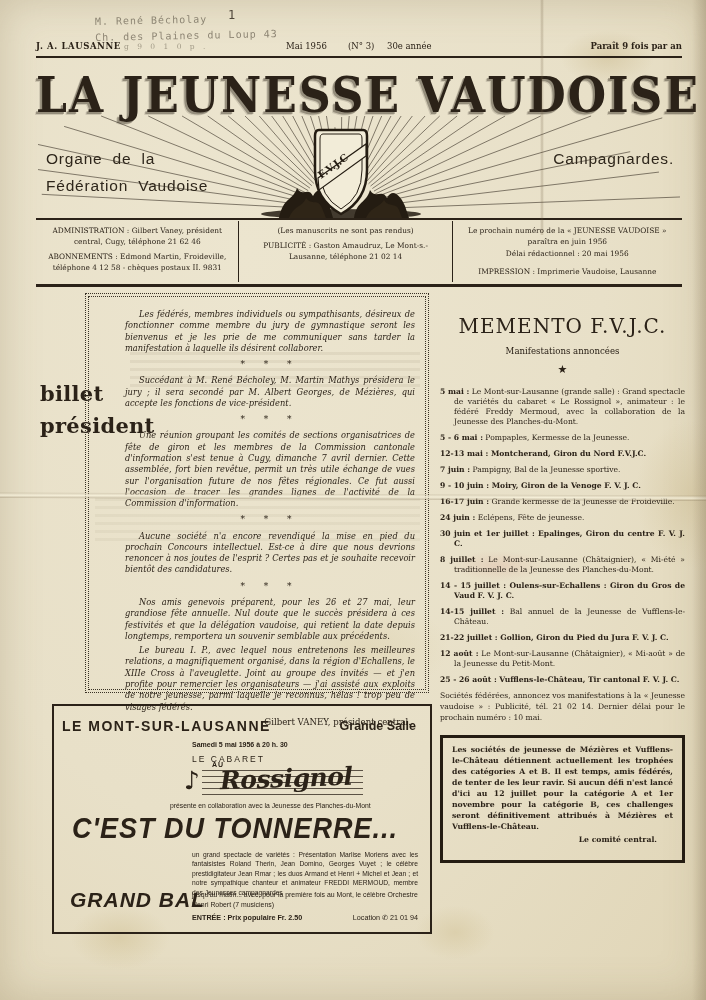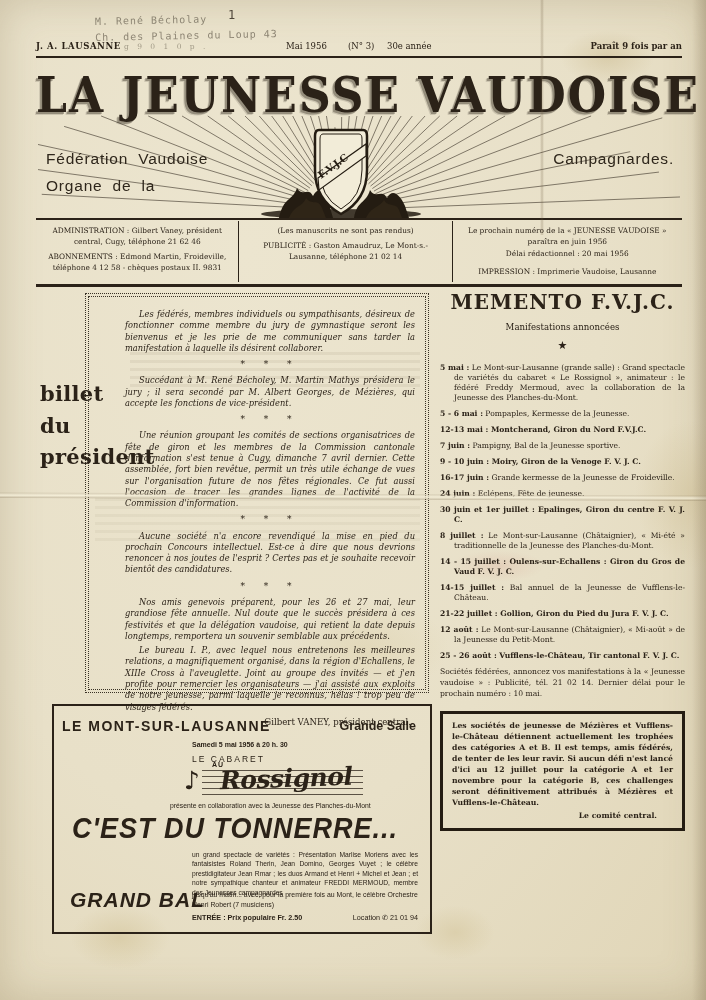--- a/index.html
+++ b/index.html
@@ -37,29 +37,29 @@
   .ib-1{width:196px;} .ib-2{width:206px;border-left:1px solid #2b2218;} .ib-3{width:224px;border-left:1px solid #2b2218;}
   
   .billet-box{left:88px;top:296px;width:336px;height:392px;border:1px dotted #3a3226;outline:1px dotted #3a3226;outline-offset:2px;}
   .billet-text{margin:12px 10px 0 36px;font-size:8.3px;line-height:1.36;}
   .bp{font-style:italic;text-align:justify;text-indent:14px;margin:0 0 3px;}
   .bsep{text-align:center;letter-spacing:8px;font-size:9px;margin:4px 0 5px;font-style:normal;}
   .bsig{text-align:right;padding-right:4px;margin-top:7px;font-size:8.6px;}
   .billet-title{left:40px;top:378px;font-size:21px;font-weight:bold;line-height:1.5;letter-spacing:.3px;}
   
   .memento{left:440px;top:290px;width:245px;}
-  .m-title{text-align:center;font-size:20px;font-weight:bold;letter-spacing:1px;white-space:nowrap;}
+  .m-title{text-align:center;font-size:20px;font-weight:normal;letter-spacing:1px;white-space:nowrap;margin-top:24px;}
   .m-sub{text-align:center;font-size:8.6px;font-weight:normal;margin-top:8px;}
   .m-star{text-align:center;font-size:11px;margin:7px 0 11px;}
   .m-events{font-size:7.6px;line-height:1.32;}
   .m-event{margin-bottom:6px;padding-left:14px;text-indent:-14px;text-align:justify;}
   .m-event.b{font-weight:bold;}
   .ev-date{font-weight:bold;}
   .m-note{font-size:7.6px;line-height:1.4;text-align:justify;margin-top:3px;}
-  .m-box{margin-top:12px;border:3px solid #241c12;padding:7px 9px 6px;font-size:7.7px;font-weight:bold;
+  .m-box{margin-top:12px;border:3px solid #241c12;padding:7px 9px 14px;font-size:7.7px;font-weight:bold;
     line-height:1.42;text-align:justify;}
   .m-box-sig{text-align:right;padding-right:16px;margin-top:2px;}
   
   .ad{left:52px;top:704px;width:376px;height:226px;border:2px solid #2b2218;font-family:"Liberation Sans",sans-serif;}
   .ad-venue{position:absolute;left:8px;top:12px;font-size:14px;font-weight:bold;letter-spacing:1.5px;}
   .ad-hall{position:absolute;right:14px;top:13px;font-size:12.5px;font-weight:bold;}
   .ad-date{position:absolute;left:138px;top:35px;font-size:7px;font-weight:bold;}
   .ad-cabaret{position:absolute;left:138px;top:48px;font-size:8.5px;font-weight:normal;letter-spacing:2px;}
   .ad-logo{position:absolute;left:130px;top:58px;width:185px;height:34px;}
   .staff{position:absolute;left:18px;right:6px;top:6px;height:25px;opacity:.75;
@@ -167,22 +167,22 @@
       <path d="M330,158 C336,146 343,148 348,140 C353,148 360,142 363,150 L366,158 Z" fill="#2f2517"></path>
       <g>
         <path d="M283,70 q-4,0 -4,6 v34 q0,30 26,44 q26,-14 26,-44 v-34 q0,-6 -4,-6 z" fill="#f2ecd8" stroke="#241c12" stroke-width="2.5"></path>
         <path d="M287,74 q-3,0 -3,5 v31 q0,27 21,39 q21,-12 21,-39 v-31 q0,-5 -3,-5 z" fill="none" stroke="#241c12" stroke-width="1"></path>
         <path d="M282,118 L330,84 L330,96 L283,130 Z" fill="#f2ecd8" stroke="#241c12" stroke-width="1.2"></path>
         <text x="285" y="119" transform="rotate(-36 285,119)" font-size="10" font-weight="bold" font-family="DejaVu Serif, serif" fill="#241c12">F.V.J.C</text>
       </g>
     </svg>
     <div class="mast-title">LA JEUNESSE VAUDOISE</div>
     <div class="mast-sub sub-left">
+      <div>Organe de la</div>
       <div>Fédération Vaudoise</div>
-      <div>Organe de la</div>
     </div>
     <div class="mast-sub sub-right">
       <div>Campagnardes.</div>
     </div>
   </div>
   <div class="abs rule rule-mast"></div>
 
   <div class="abs infobar">
     <div class="ib-col ib-1">
       <p>ADMINISTRATION : Gilbert Vaney, président central, Cugy, téléphone 21 62 46</p>
@@ -230,21 +230,20 @@
 
         <div>
 
           <div class="bp">Le bureau I. P., avec lequel nous entretenons les meilleures relations, a magnifiquement organisé, dans la région d'Echallens, le XIIIe Cross à l'aveuglette. Joint au groupe des invités — et j'en profite pour remercier les organisateurs — j'ai assisté aux exploits de notre jeunesse, parmi laquelle je reconnus, hélas ! trop peu de visages fédérés.</div>
         </div>
       </div>
     <div class="billet-text bsig" style="margin-top:4px">Gilbert VANEY, président central.</div>
   </div>
   <div class="abs billet-title">
     <div>billet</div>
-    <div>du</div>
     <div>président</div>
   </div>
 
   <div class="abs memento">
     <div class="m-title">MEMENTO F.V.J.C.</div>
     <div class="m-sub">Manifestations annoncées</div>
     <div class="m-star">★</div>
     <div class="m-events">
 
         <div class="m-event"><b class="ev-date">5 mai :</b> <span>Le Mont-sur-Lausanne (grande salle) : Grand spectacle de variétés du cabaret « Le Rossignol », animateur : le fédéré Freddy Mermoud, avec la collaboration de la Jeunesse des Planches-du-Mont.</span></div>

